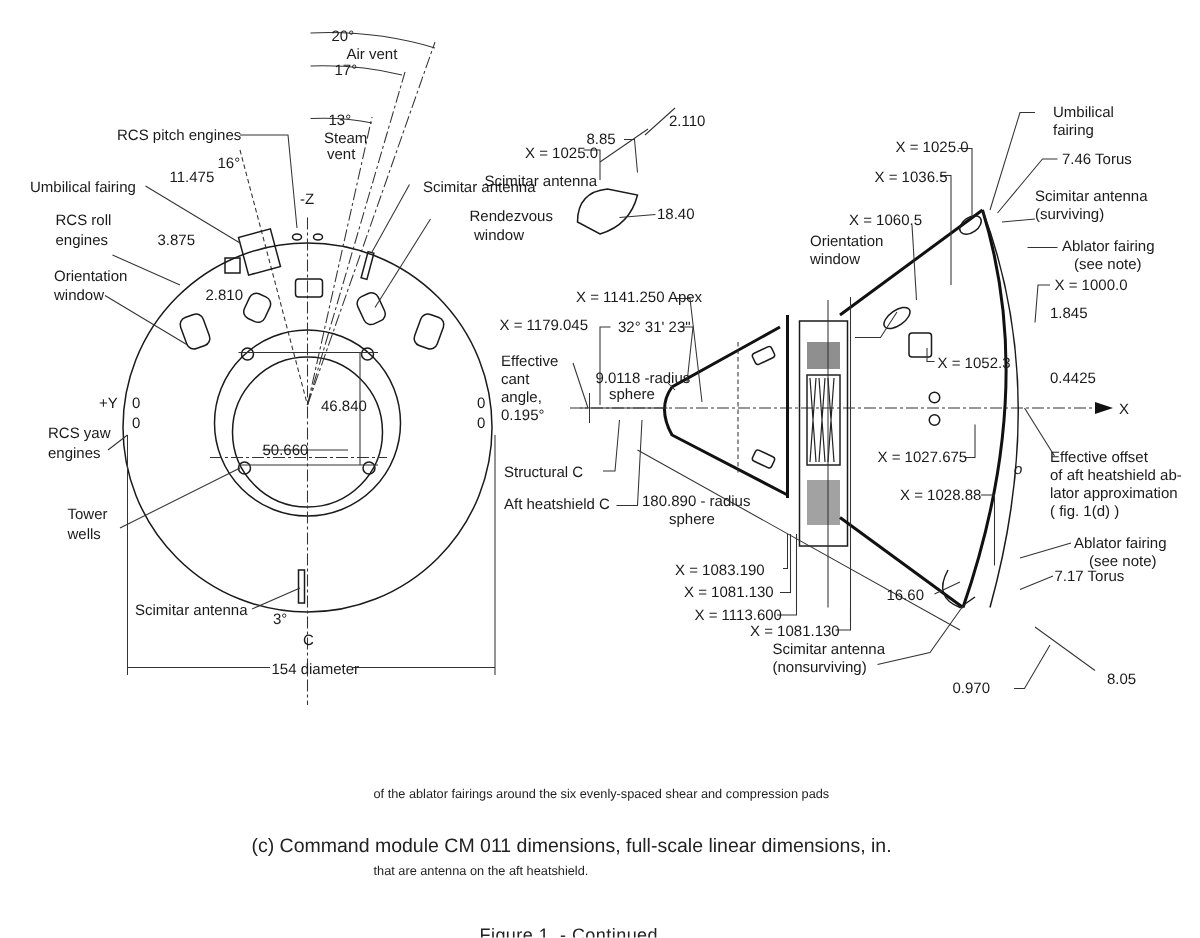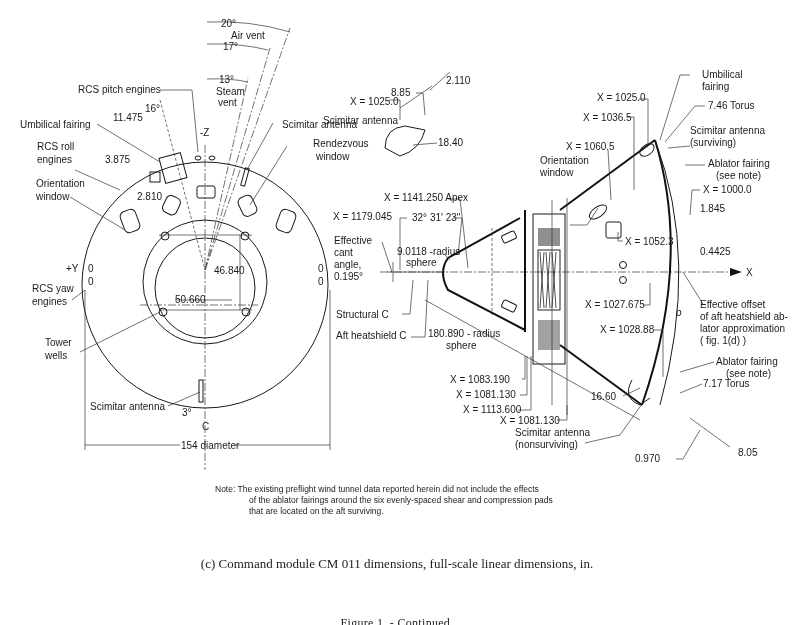--- a/index.html
+++ b/index.html
@@ -7,23 +7,23 @@
          font-family: "Liberation Sans", sans-serif; color: #1a1a1a; }
   svg#figure { position: absolute; left: 0; top: 0; }
   svg text { font-family: "Liberation Sans", sans-serif; font-size: 10px; fill: #1a1a1a; }
   .ln { stroke: #1a1a1a; fill: none; stroke-width: 1; }
   .thin { stroke: #333; fill: none; stroke-width: 0.7; }
   .thick { stroke: #111; fill: none; stroke-width: 2; }
   .cl { stroke: #333; fill: none; stroke-width: 0.7; stroke-dasharray: 8 2 2 2; }
   .dash { stroke: #333; fill: none; stroke-width: 0.7; stroke-dasharray: 3 2; }
   .note { position: absolute; left: 215px; top: 484px; width: 400px;
           font-family: "Liberation Sans", sans-serif; font-size: 8.5px; line-height: 11px; color: #222; }
-  .note .indent { padding-left: 34px; display: block; }
+  .note .indent { padding-left: 34px; display: block; margin-top: 40px; }
   .caption { position: absolute; left: 0; width: 762px; text-align: center;
-             font-family: Liberation Serif, serif; color: #222; padding-left: 16px; }
+             font-family: Liberation Sans, sans-serif; color: #222; }
   .caption.c1 { top: 556px; font-size: 13px; }
   .caption.c2 { top: 616px; font-size: 12px; letter-spacing: 0.3px; }
 </style>
 </head>
 <body>
 
 <svg id="figure" width="800" height="625" viewBox="0 0 800 625">
 
   <g>
     <circle class="ln" cx="205" cy="285" r="123"></circle>
@@ -244,19 +244,18 @@
     <text x="463" y="413">X = 1113.600</text>
     <text x="500" y="424">X = 1081.130</text>
     <text x="515" y="436">Scimitar antenna</text>
     <text x="515" y="448">(nonsurviving)</text>
     <text x="635" y="462">0.970</text>
     <text x="738" y="456">8.05</text>
   </g>
 </svg>
 
 <div class="note">
-  <span>Note: The existing preflight wind tunnel data reported herein did not include the effects</span>
   <span class="indent">of the ablator fairings around the six evenly-spaced shear and compression pads</span>
-  <span class="indent">that are located on the aft surviving.</span>
+  <span class="indent">that are antenna on the aft heatshield.</span>
 </div>
 
 <div class="caption c1">(c) Command module CM 011 dimensions, full-scale linear dimensions, in.</div>
 <div class="caption c2">Figure 1. - Continued.</div>
 
 </body></html>

